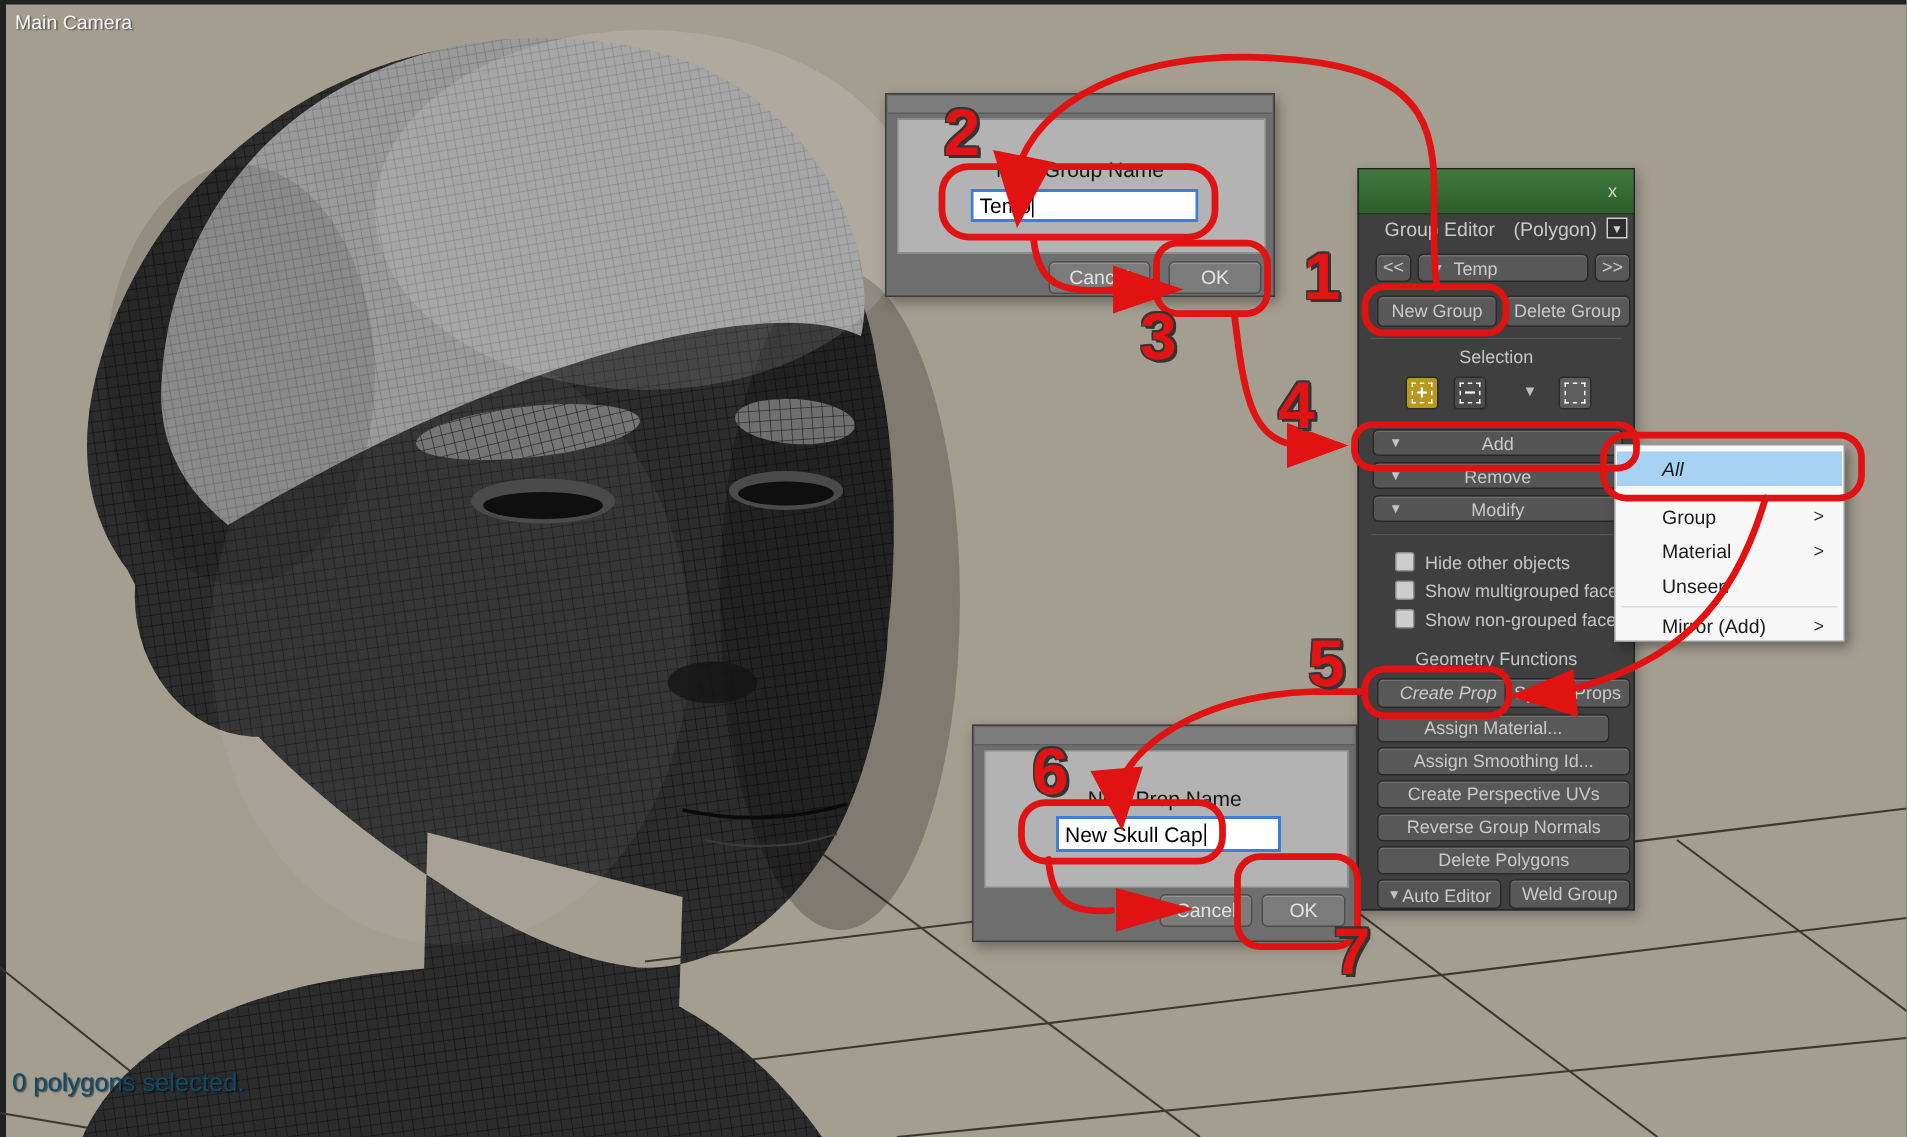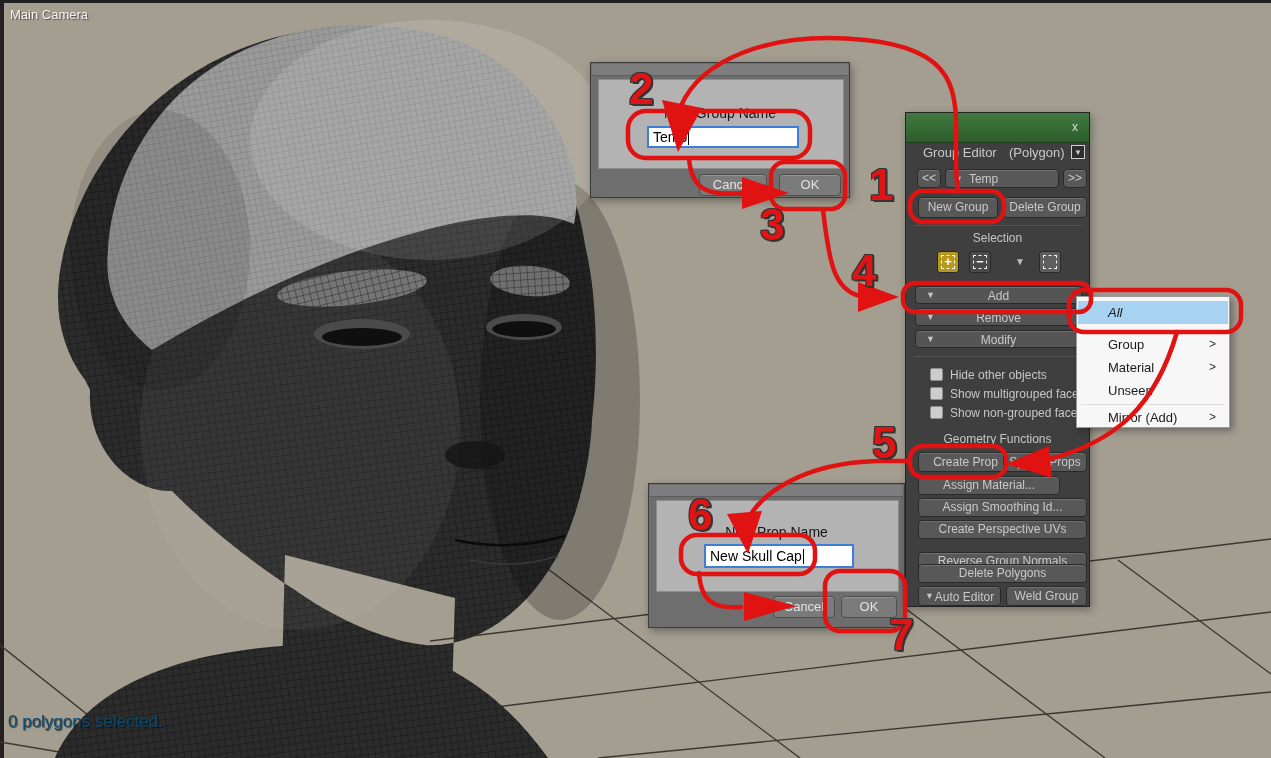--- a/index.html
+++ b/index.html
@@ -205,26 +205,26 @@
     <div class="chk-row" style="top:271px;">
       <span class="chk-box"></span>
       <span class="chk-lbl">Show multigrouped faces</span>
     </div>
     <div class="chk-row" style="top:290px;">
       <span class="chk-box"></span>
       <span class="chk-lbl">Show non-grouped faces</span>
     </div>
 
     <div class="sec-label" style="top:319px;">Geometry Functions</div>
-    <div class="pbtn" style="left:12px;top:339px;width:95px;height:20px;line-height:18px;">Create Prop</div>
+    <div class="pbtn" style="left:12px;top:339px;width:95px;height:20px;line-height:18px;font-style:italic;">Create Prop</div>
     <div class="pbtn" style="left:97px;top:339px;width:84px;height:20px;line-height:18px;">Spawn Props</div>
-    <div class="pbtn" style="left:12px;top:363px;width:142px;height:19px;line-height:17px;">Assign Material...</div>
+    <div class="pbtn" style="left:12px;top:363px;width:155px;height:19px;line-height:17px;">Assign Material...</div>
     <div class="pbtn" style="left:12px;top:385px;width:169px;height:19px;line-height:17px;">Assign Smoothing Id...</div>
     <div class="pbtn" style="left:12px;top:407px;width:169px;height:19px;line-height:17px;">Create Perspective UVs</div>
-    <div class="pbtn" style="left:12px;top:429px;width:169px;height:19px;line-height:17px;margin-top:10px;">Reverse Group Normals</div>
+    <div class="pbtn" style="left:12px;top:429px;width:169px;height:19px;line-height:17px;">Reverse Group Normals</div>
     <div class="pbtn" style="left:12px;top:451px;width:169px;height:19px;line-height:17px;">Delete Polygons</div>
     <div class="ddbtn" style="left:12px;top:473px;width:83px;height:20px;">
       <span class="dd" style="left:6px;top:4px;">▼</span>
       <span class="lbl" style="top:3px;padding-left:10px;">Auto Editor</span>
     </div>
     <div class="pbtn" style="left:100px;top:473px;width:81px;height:20px;line-height:18px;">Weld Group</div>
   </div>
 
   <div class="ctx-menu">
     <div class="ctx-item ctx-hl" style="top:4px;">

